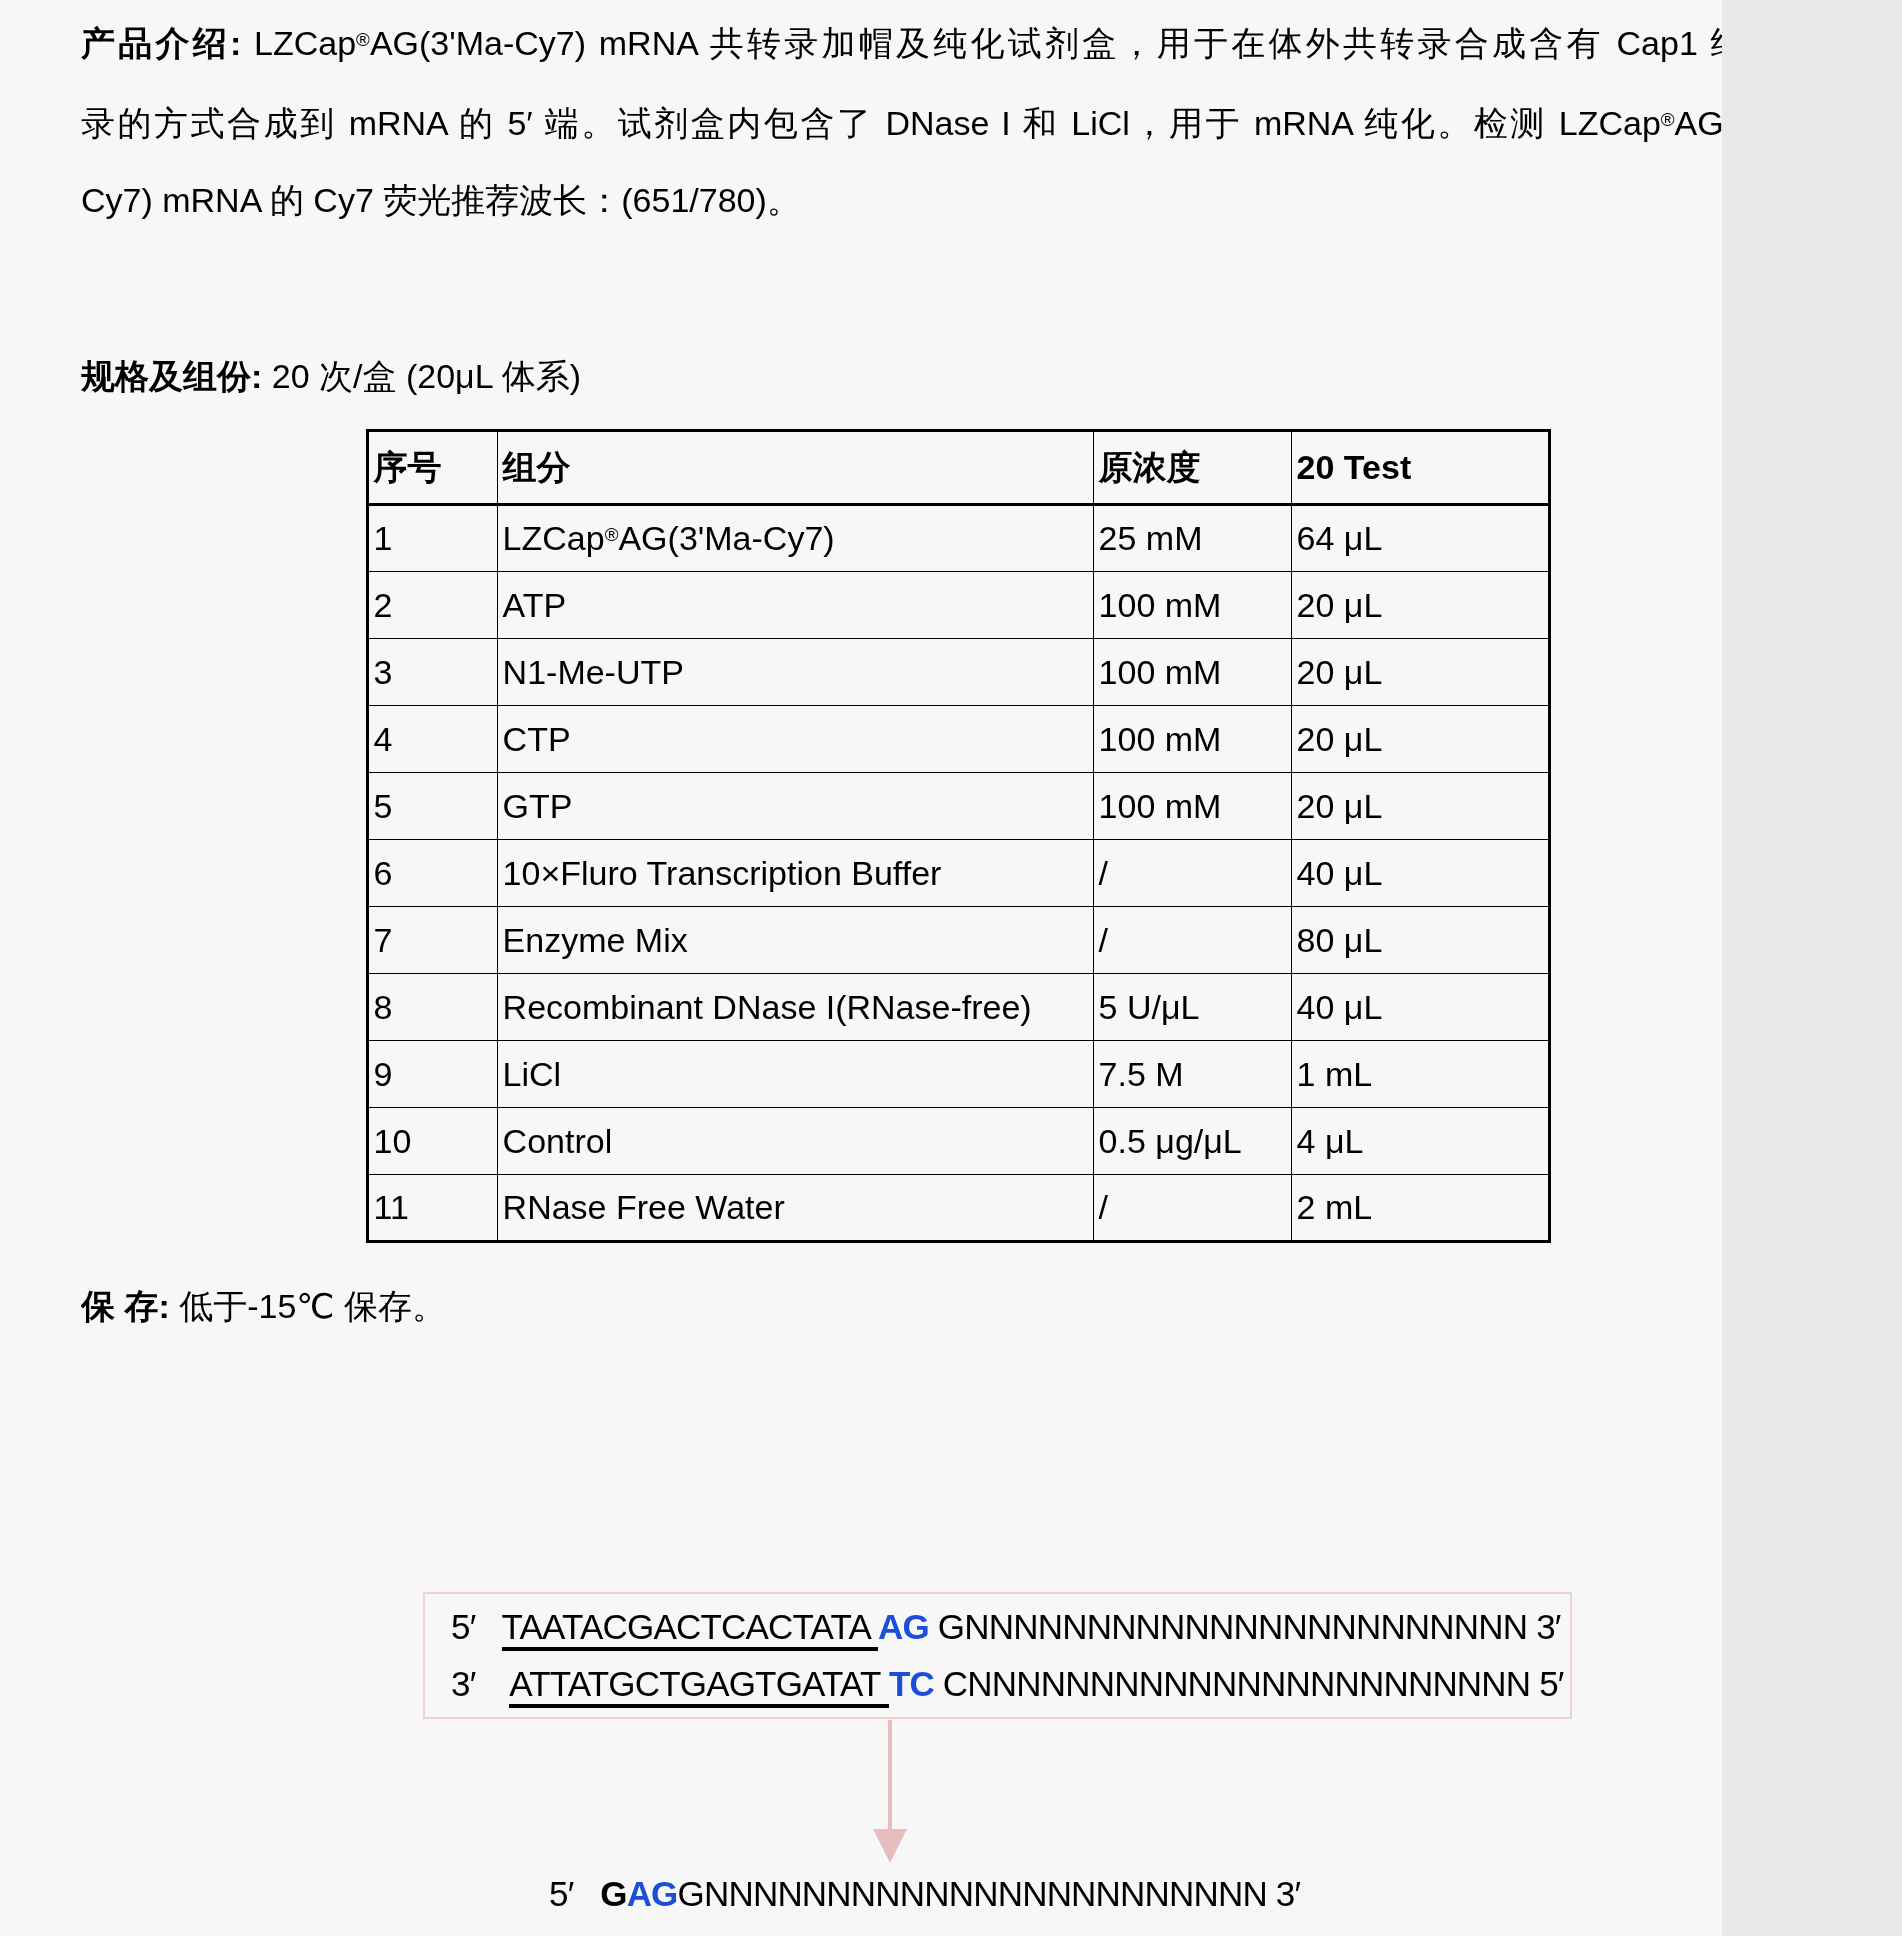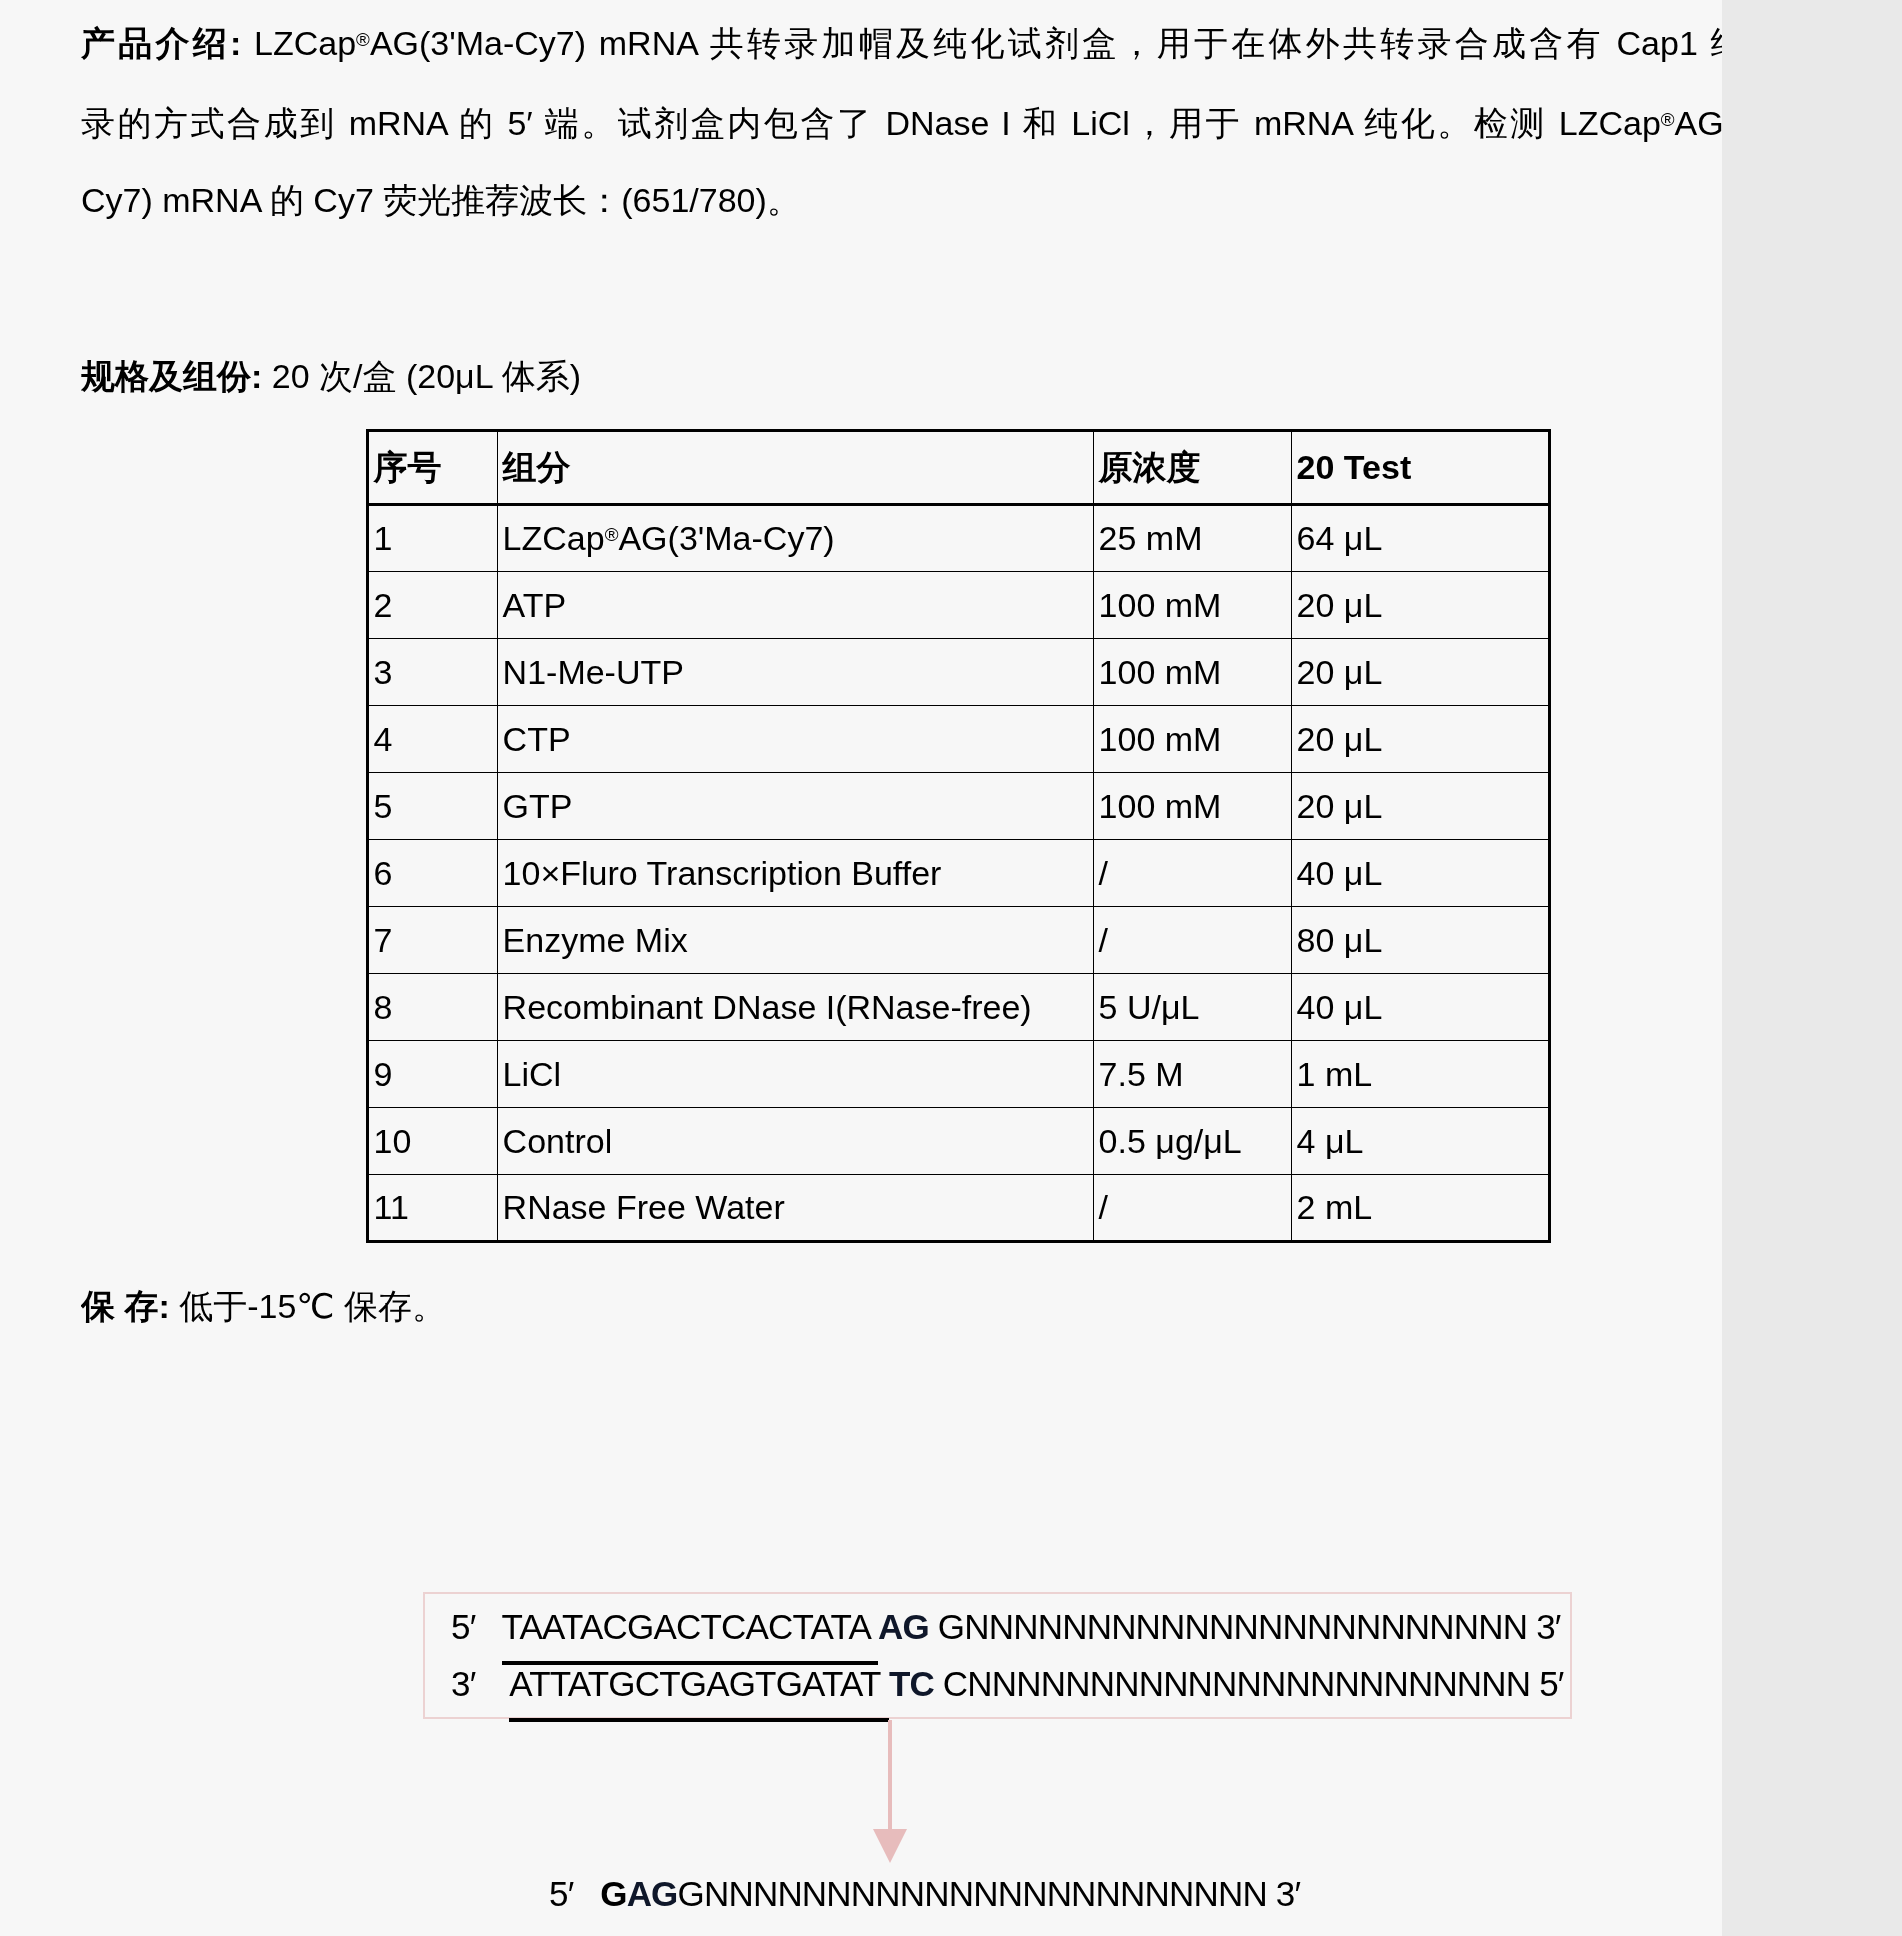--- a/index.html
+++ b/index.html
@@ -12,22 +12,22 @@
     font-size:34px;
     color:#000;
     overflow:hidden;
   }
   
   .block { position:absolute; }
   .line { height:80px; line-height:80px; overflow:hidden; white-space:nowrap; }
   .jline { text-align:justify; text-align-last:justify; white-space:normal; }
   .seg-b { font-weight:bold; }
   .seg-p { font-weight:normal; }
-  .seg-r { font-weight:bold; color:#0f172a; }
-  .seg-u { border-bottom:4.6px solid #000; padding-bottom:15px; }
+  .seg-r { font-weight:bold; color:#1d4ed8; }
+  .seg-u { border-bottom:4.6px solid #000; padding-bottom:1px; }
   .sup { font-size:0.55em; vertical-align:0.5em; letter-spacing:0; }
   
   table.components {
     border-collapse:collapse;
     table-layout:fixed;
     width:1182px;
     background:transparent;
     border:3.1px solid #000;
   }
   table.components th, table.components td {

